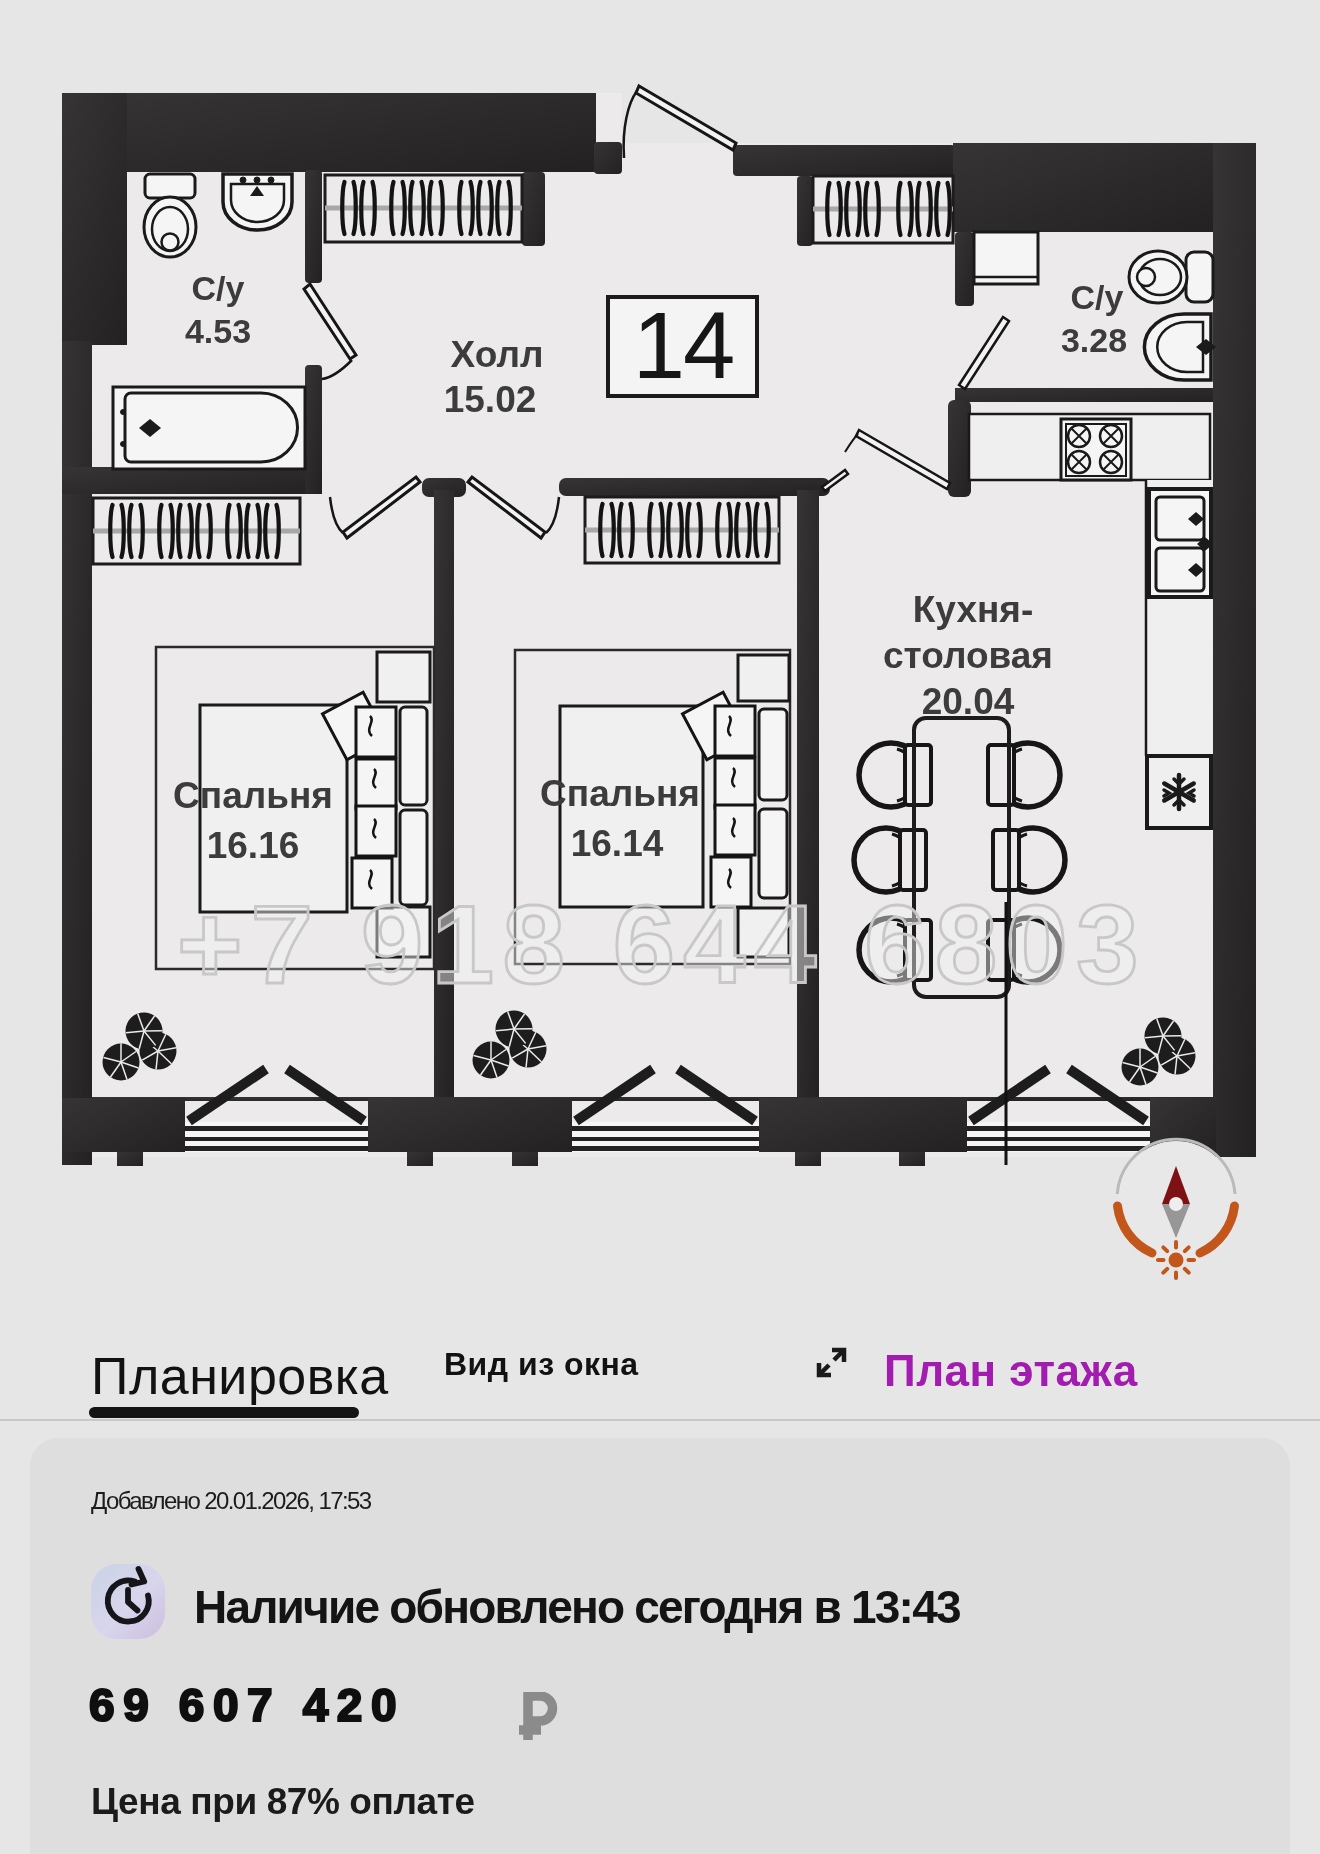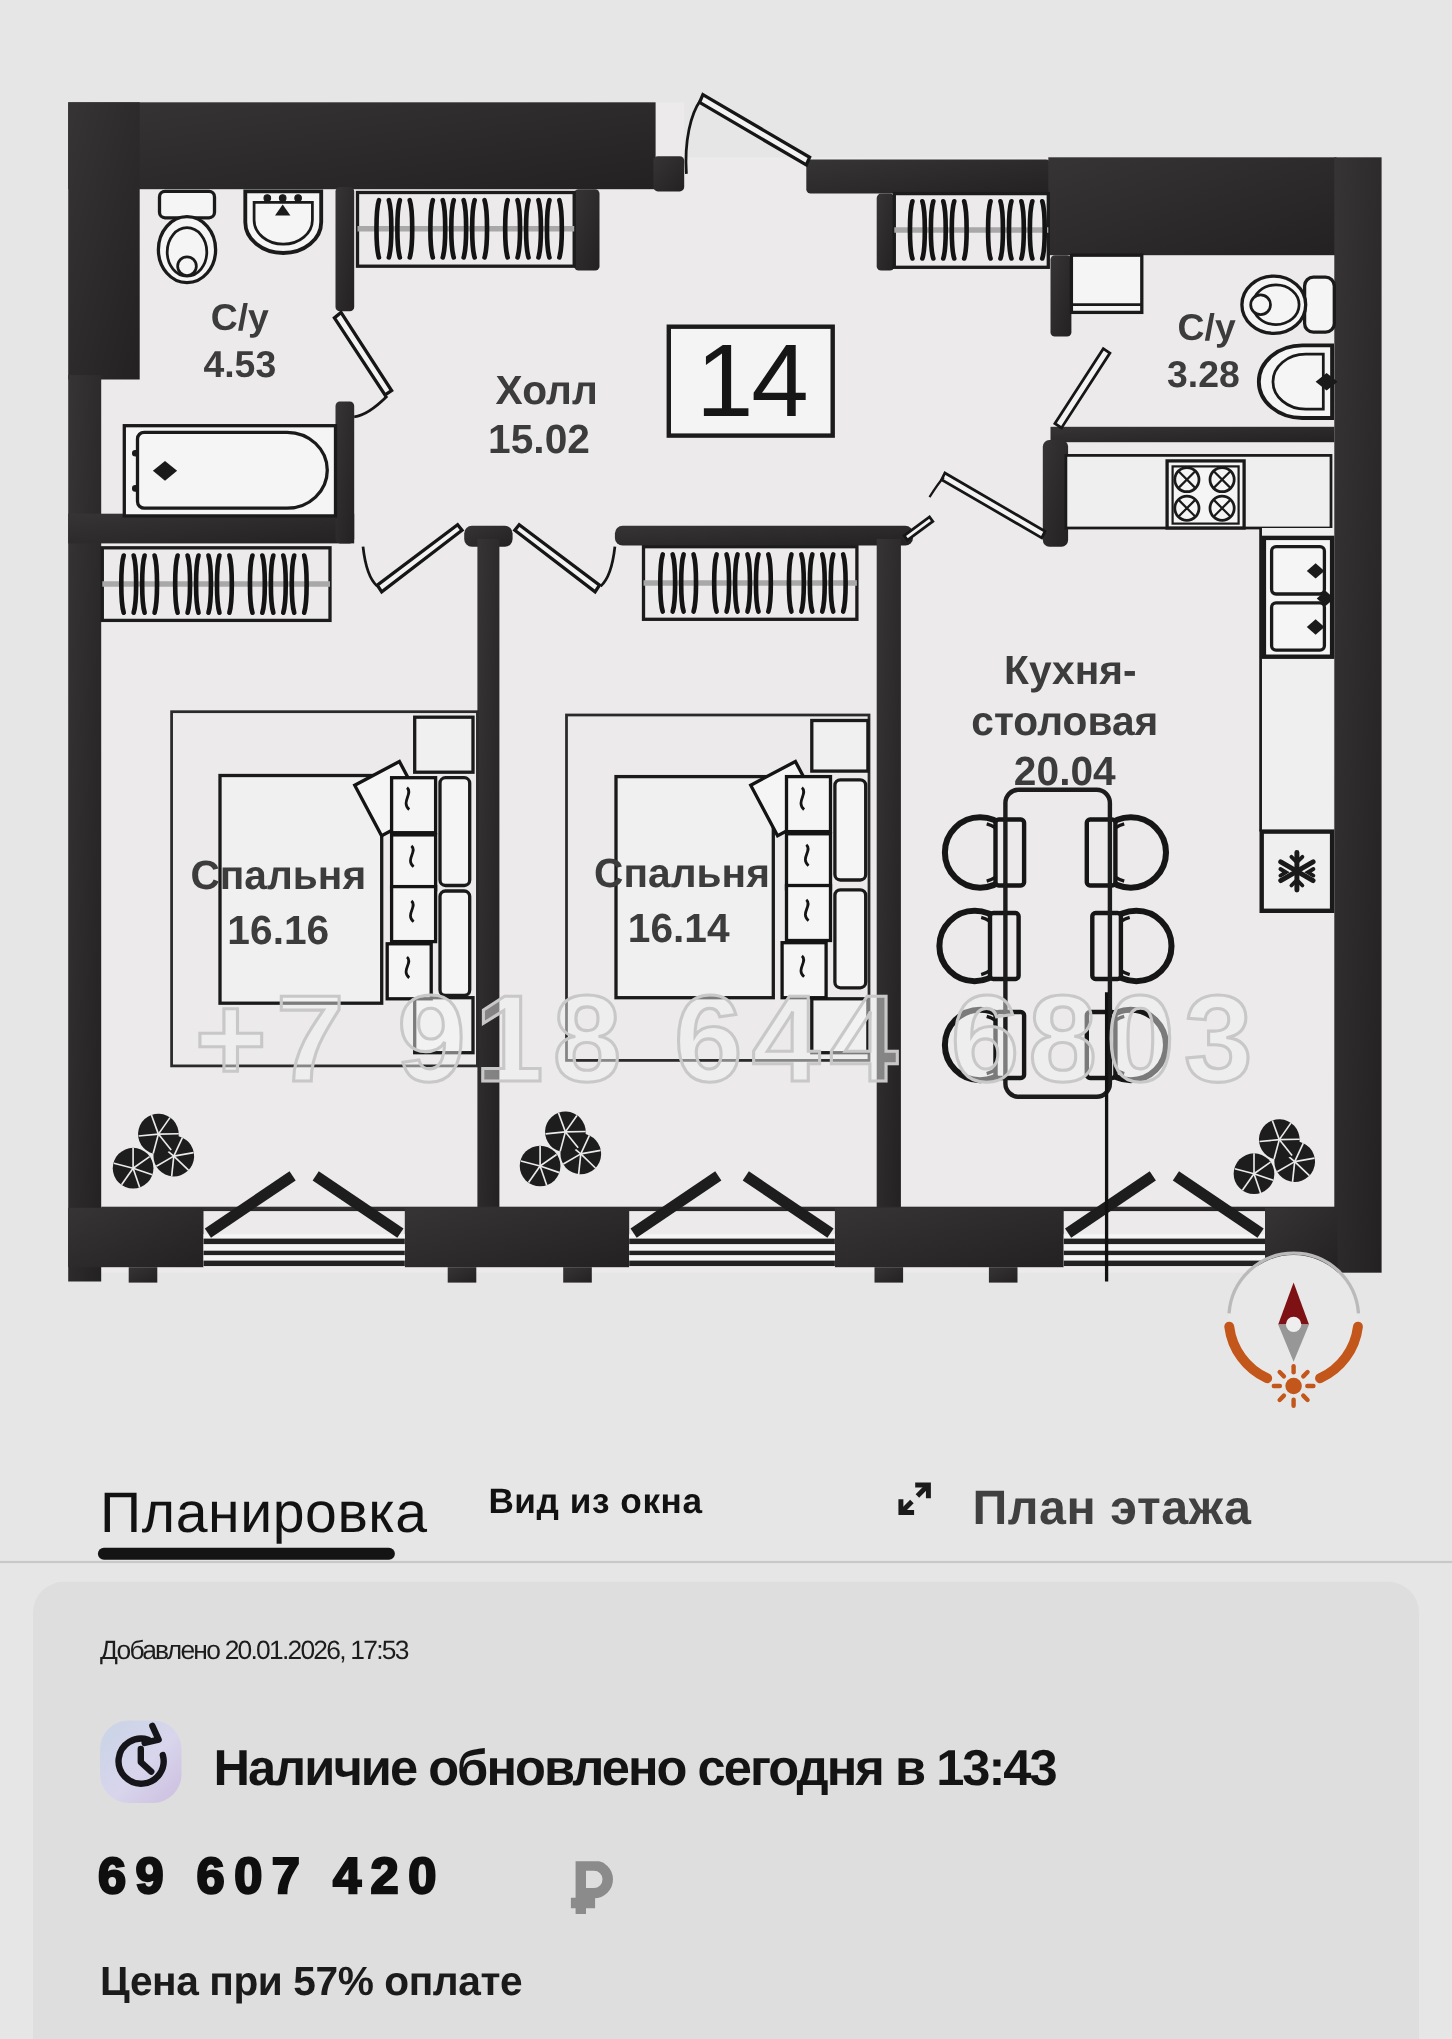--- a/index.html
+++ b/index.html
@@ -426,21 +426,21 @@
 <div class="abs" style="left:444px;top:1346px;font-size:32px;font-weight:bold;color:#121212;letter-spacing:0.5px">Вид из окна</div>
 
 <svg class="abs" style="left:806px;top:1342px" width="50" height="46" viewBox="0 0 50 46">
   <g stroke="#1a1a1a" stroke-width="4.5" fill="none">
     <path d="M14,32 L23,23 M28,18 L37,9"></path>
     <path d="M26,8 H38 V20"></path>
     <path d="M25,33 H13 V21"></path>
   </g>
 </svg>
 
-<div class="abs" style="left:884px;top:1346px;font-size:44px;font-weight:bold;color:#404040;letter-spacing:0.5px">План этажа</div>
+<div class="abs" style="left:884px;top:1346px;font-size:44px;font-weight:bold;color:#a21caf;letter-spacing:0.5px">План этажа</div>
 
 <div class="abs" style="left:30px;top:1438px;width:1260px;height:416px;background:#dfdede;border-radius:28px 28px 0 0"></div>
 
 <div class="abs" style="left:91px;top:1489px;font-size:24px;font-weight:400;color:#1c1c1c;letter-spacing:-1.6px;line-height:1">Добавлено 20.01.2026, 17:53</div>
 
 <div class="abs" style="left:91px;top:1564px;width:74px;height:75px;border-radius:26px;background:linear-gradient(135deg,#c9d4e6 0%,#d8d5ec 55%,#ccbedf 100%)"></div>
 
 <svg class="abs" style="left:91px;top:1564px" width="74" height="75" viewBox="0 0 74 75">
   <g fill="none" stroke="#15151a" stroke-width="5.8" stroke-linecap="round" stroke-linejoin="round">
     <path d="M 57,31.5 A 20.5 20.5 0 1 1 43.8,17.6"></path>
@@ -453,13 +453,13 @@
 
 <div class="abs" style="left:89px;top:1682px;font-size:46px;font-weight:bold;color:#0f0f0f;letter-spacing:8.6px;line-height:1;-webkit-text-stroke:2.2px #0f0f0f">69 607 420</div>
 
 <svg class="abs" style="left:514px;top:1692px" width="52" height="48" viewBox="0 0 52 48">
   <g fill="none" stroke="#8c8b8b" stroke-width="9.5">
     <path d="M14,48 V4 H26 a12.5 12.5 0 0 1 0,25 H14"></path>
     <line x1="5" y1="38" x2="27" y2="38"></line>
   </g>
 </svg>
 
-<div class="abs" style="left:91px;top:1783px;font-size:37px;font-weight:bold;color:#1b1b1b;letter-spacing:-0.4px;line-height:1">Цена при 57% оплате</div>
+<div class="abs" style="left:91px;top:1783px;font-size:37px;font-weight:bold;color:#1b1b1b;letter-spacing:-0.4px;line-height:1">Цена при 87% оплате</div>
 
 </body></html>

